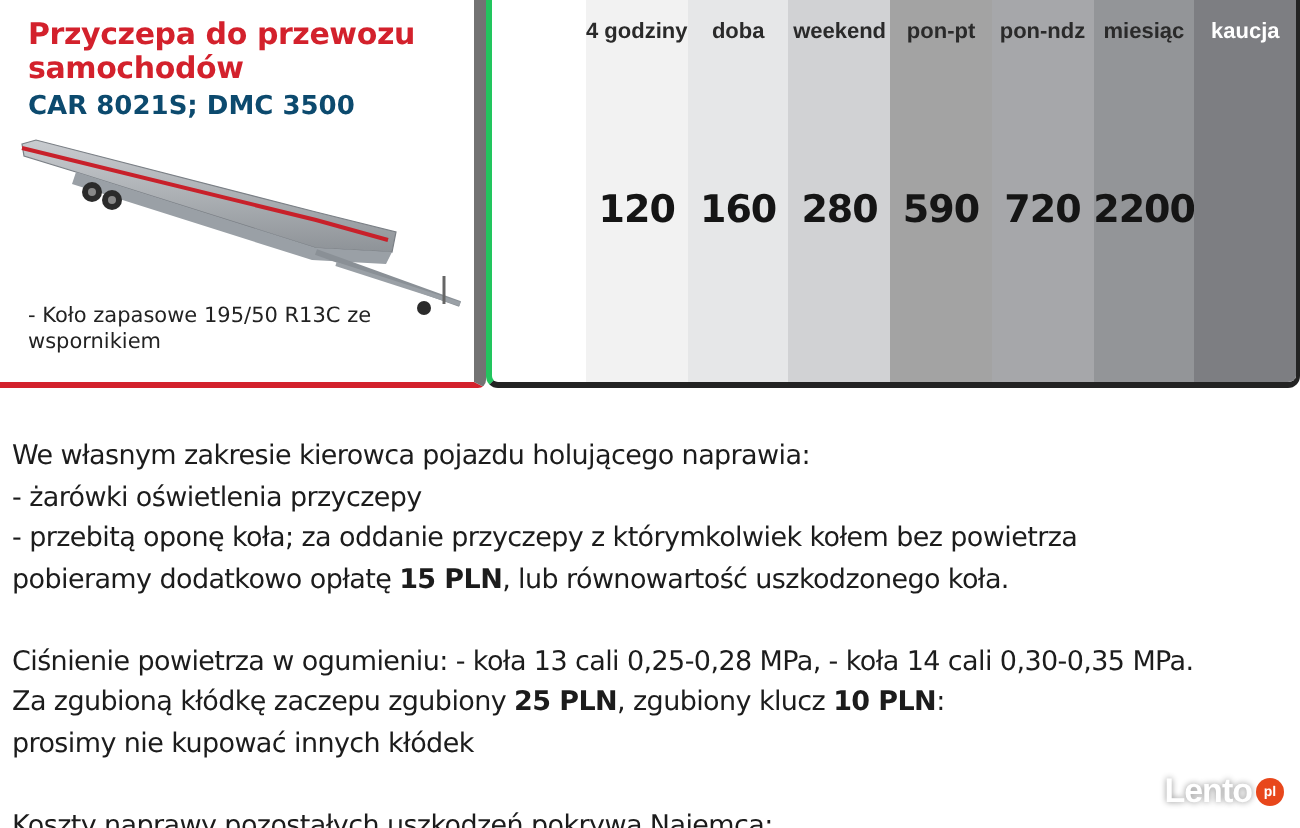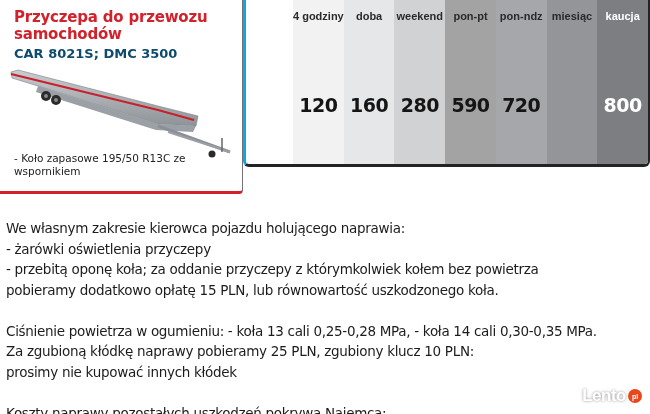--- a/index.html
+++ b/index.html
@@ -2,21 +2,21 @@
 <html><head>
   <meta charset="utf-8">
   <style>
     * { box-sizing: border-box; margin: 0; padding: 0; }
     html, body { width: 650px; height: 414px; background: #ffffff; overflow: hidden; }
     body { position: relative; font-family: "DejaVu Sans", sans-serif; color: #1a1a1a; }
 
     .card {
       position: absolute; left: 0; top: 0; width: 243px; height: 194px;
       background: #ffffff;
-      border-right: 1px solid #737373;
+      border-right: 6px solid #737373;
       border-bottom: 3px solid #d3212c;
       border-bottom-right-radius: 4px;
     }
     .card-title {
       position: absolute; left: 14px; top: 9px; width: 226px;
       color: #d3212c; font-weight: bold; font-size: 15px; line-height: 17px;
       letter-spacing: -0.2px;
     }
     .card-subtitle {
       position: absolute; left: 14px; top: 46px;
@@ -24,23 +24,23 @@
     }
     .trailer {
       position: absolute; left: 8px; top: 68px; width: 232px; height: 92px;
     }
     .card-note {
       position: absolute; left: 14px; top: 152px; width: 220px;
       font-size: 10.5px; line-height: 13px; color: #222;
     }
 
     .prices {
-      position: absolute; left: 243px; top: 0; width: 407px; height: 167px;
+      position: absolute; left: 243px; top: 0; width: 407px; height: 194px;
       display: flex;
-      border-left: 3px solid #0ea5e9;
+      border-left: 3px solid #22c55e;
       border-right: 2px solid #232323;
       border-bottom: 3px solid #232323;
       border-bottom-left-radius: 6px;
       border-bottom-right-radius: 6px;
       overflow: hidden;
       padding-left: 47px;
     }
     .price-col {
       flex: 1; position: relative; text-align: center;
     }
@@ -55,21 +55,21 @@
       color: #151515; letter-spacing: -0.5px;
     }
     .price-col.deposit .hdr, .price-col.deposit .val { color: #ffffff; text-align: center; }
 
     .body-text {
       position: absolute; left: 6px; top: 218px; width: 644px;
       font-size: 13.5px; line-height: 20.5px; color: #1c1c1c;
       letter-spacing: -0.3px;
     }
     .body-text p { margin-bottom: 20.5px; }
-    .body-text b { font-weight: normal; margin-top: 12px; }
+    .body-text b { font-weight: bold; margin-top: 12px; }
 
     .watermark {
       position: absolute; right: 8px; top: 386px;
       display: flex; align-items: center; gap: 2px;
     }
     .watermark .brand {
       font-family: "Liberation Sans", sans-serif; font-weight: bold; font-size: 17px;
       color: #ffffff; text-shadow: 0 0 3px rgba(0,0,0,0.45); letter-spacing: -0.5px;
     }
     .watermark .pl {
@@ -123,37 +123,37 @@
   <div class="price-col" style="background:#a3a3a3">
     <div class="hdr">pon-pt</div>
     <div class="val">590</div>
   </div>
   <div class="price-col" style="background:#a6a7aa">
     <div class="hdr">pon-ndz</div>
     <div class="val">720</div>
   </div>
   <div class="price-col" style="background:#939598">
     <div class="hdr">miesiąc</div>
+    <div class="val">2200</div>
   </div>
   <div class="price-col deposit" style="background:#7d7e82">
     <div class="hdr">kaucja</div>
-    <div class="val">800</div>
   </div>
 </div>
 
 <div class="body-text">
   <p>
     <span>We własnym zakresie kierowca pojazdu holującego naprawia:</span><br>
     <span>- żarówki oświetlenia przyczepy</span><br>
     <span>- przebitą oponę koła; za oddanie przyczepy z którymkolwiek kołem bez powietrza</span><br>
     <span>pobieramy dodatkowo opłatę </span><b>15 PLN</b><span>, lub równowartość uszkodzonego koła.</span>
   </p>
   <p>
     <span>Ciśnienie powietrza w ogumieniu: - koła 13 cali 0,25-0,28 MPa, - koła 14 cali 0,30-0,35 MPa.</span><br>
-    <span>Za zgubioną kłódkę naprawy pobieramy </span><b>25 PLN</b><span>, zgubiony klucz </span><b>10 PLN</b><span>:</span><br>
+    <span>Za zgubioną kłódkę zaczepu zgubiony </span><b>25 PLN</b><span>, zgubiony klucz </span><b>10 PLN</b><span>:</span><br>
     <span>prosimy nie kupować innych kłódek</span>
   </p>
   <p>
     <span>Koszty naprawy pozostałych uszkodzeń pokrywa Najemca:</span>
   </p>
 </div>
 
 <div class="watermark">
   <span class="brand">Lento</span>
   <span class="pl">pl</span>

